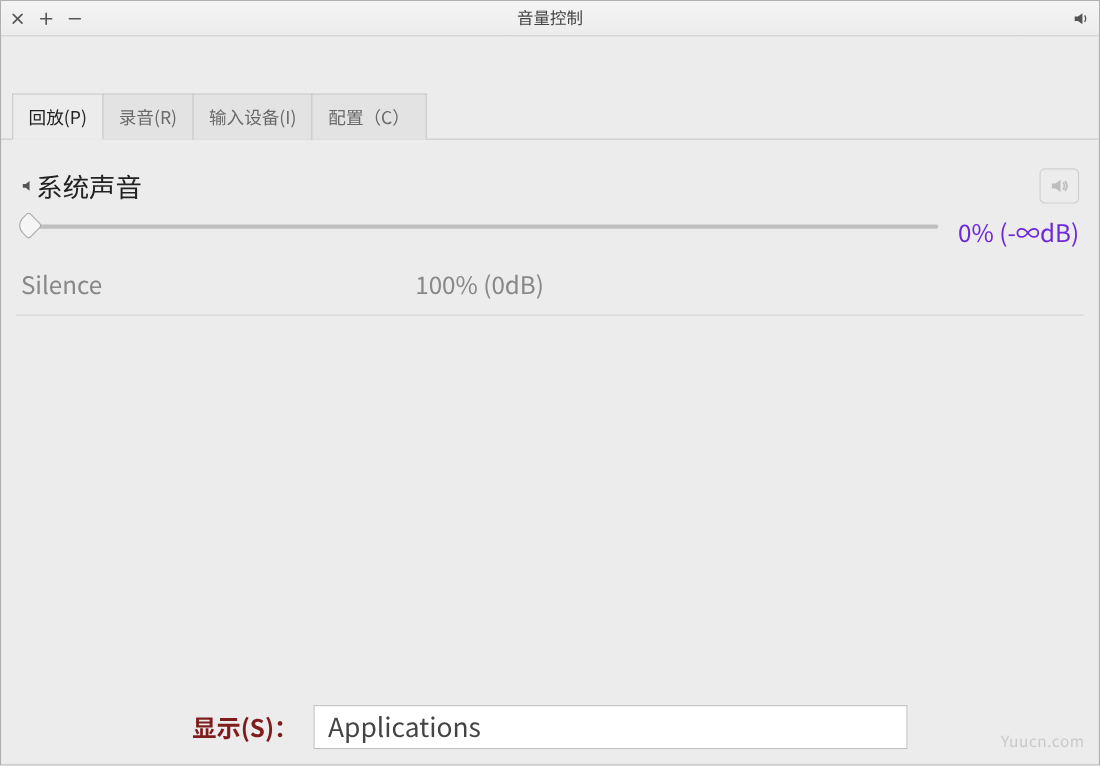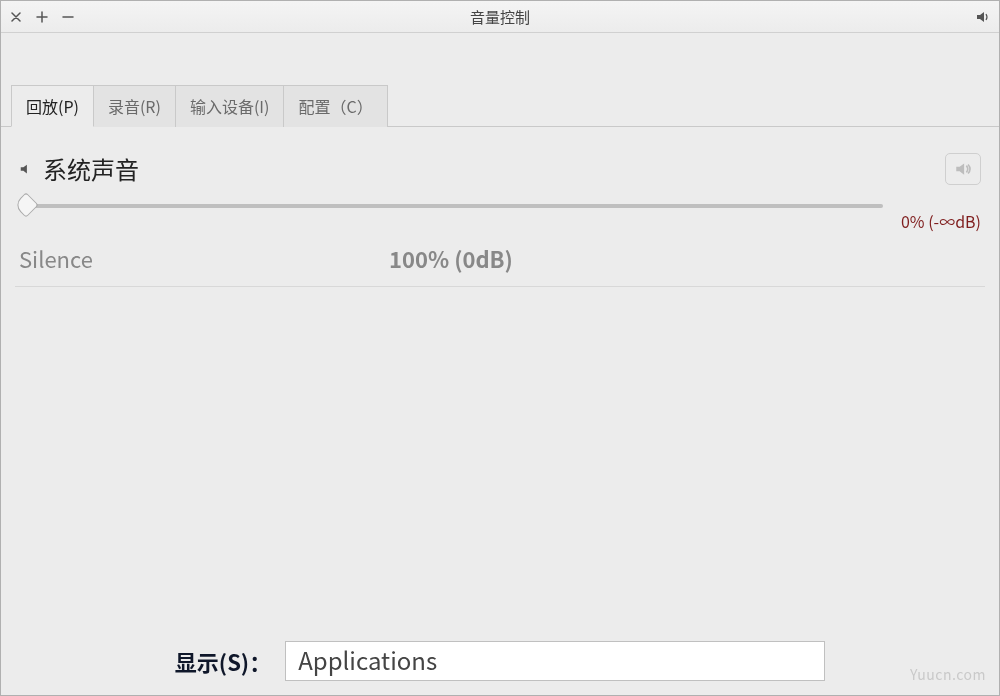--- a/index.html
+++ b/index.html
@@ -57,21 +57,20 @@
     display: flex;
     align-items: flex-start;
     gap: 18px;
     padding: 6px 4px 18px 4px;
     border-bottom: 1px solid #d8d8d8;
   }
   .stream-main { flex: 1; }
   .stream-header {
     display: flex;
     align-items: center;
-    gap: 10px;
     font-size: 24px;
     color: #222;
     margin-bottom: 8px;
   }
   .speaker-small { width: 14px; height: 14px; }
   .slider-wrap { position: relative; height: 24px; }
   .slider-track {
     position: absolute;
     left: 0; right: 0; top: 10px;
     height: 4px;
@@ -88,51 +87,51 @@
     border-radius: 3px 3px 3px 10px;
     cursor: grab;
   }
   .slider-labels {
     display: flex;
     justify-content: space-between;
     font-size: 22px;
     color: #888;
     margin-top: 24px;
   }
-  .slider-center { position: absolute; left: 50%; transform: translateX(-50%); white-space: nowrap; font-weight: bold; }
+  .slider-center { position: absolute; left: 50%; transform: translateX(-50%); white-space: nowrap; }
   .stream-right {
     display: flex;
     flex-direction: column;
     align-items: flex-end;
     gap: 8px;
     padding-top: 2px;
   }
   .mute-btn {
     width: 36px; height: 32px;
     border: 1px solid #cfcfcf;
     border-radius: 5px;
     background: #ececec;
     display: flex; align-items: center; justify-content: center;
     cursor: pointer;
   }
   .readout {
-    font-size: 16px;
-    color: #7f1d1d;
+    font-size: 22px;
+    color: #6d28d9;
     white-space: nowrap;
-    margin-top: 16px;
+    margin-top: 2px;
   }
   
   .showbar {
     display: flex;
     align-items: center;
     justify-content: center;
     gap: 14px;
     padding: 10px 14px 14px 14px;
   }
-  .showlabel { font-size: 22px; font-weight: 600; color: #0f172a; }
+  .showlabel { font-size: 22px; font-weight: 600; color: #7f1d1d; }
   .showselect {
     flex: 0 0 540px;
     height: 40px;
     border: 1px solid #c0c0c0;
     background: #fff;
     font-size: 24px;
     color: #444;
     padding: 0 12px;
     display: flex; align-items: flex-start;
     cursor: pointer;

